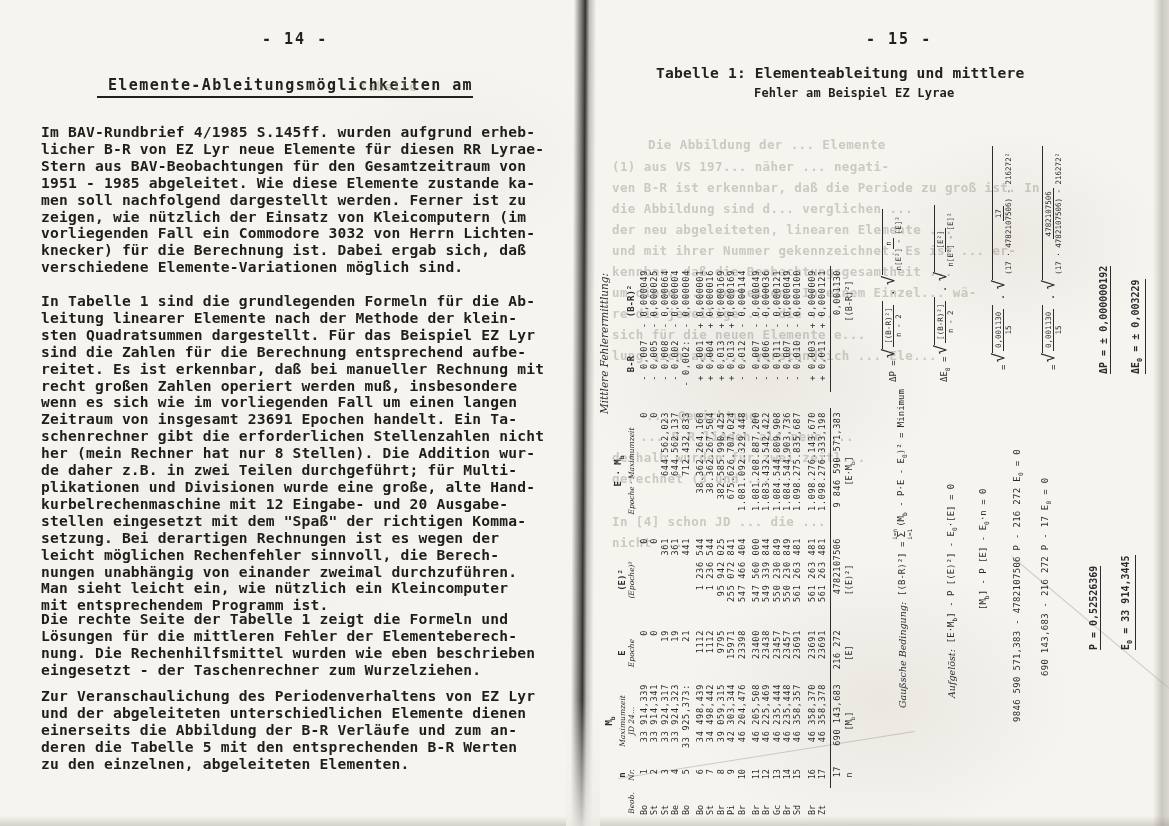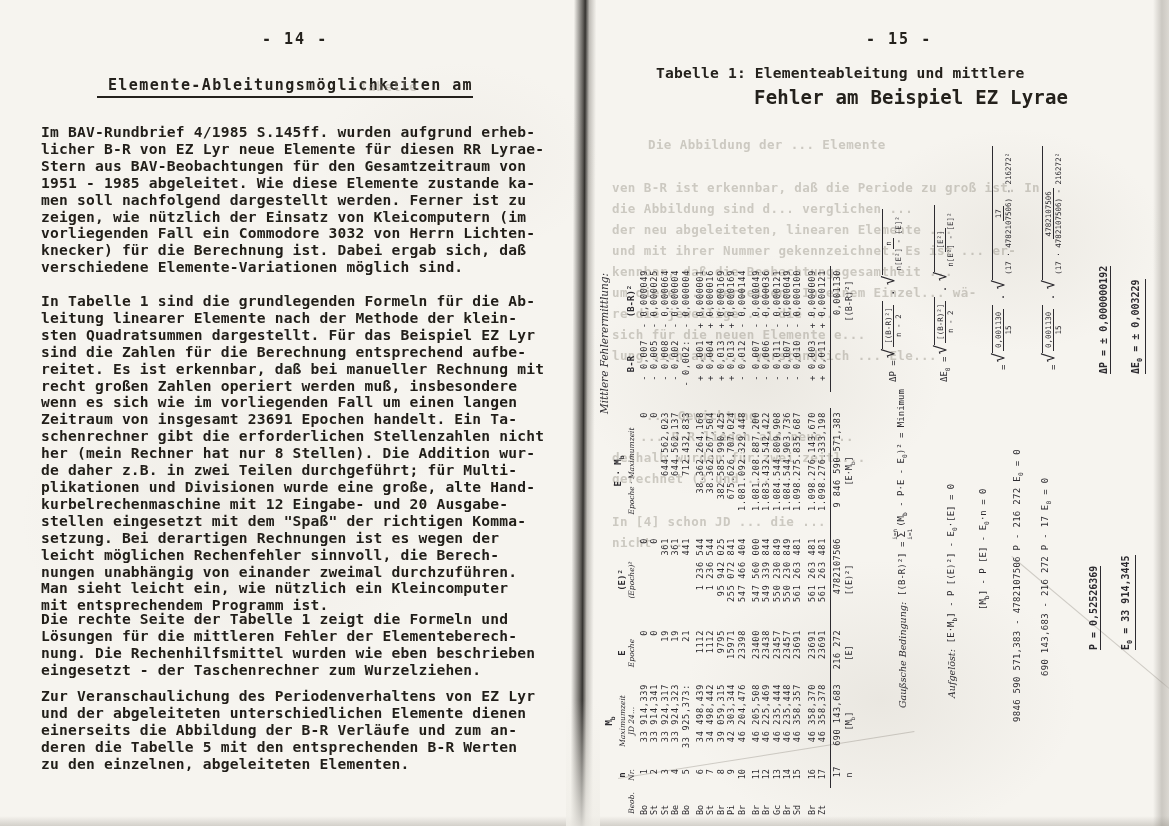--- a/index.html
+++ b/index.html
@@ -43,21 +43,21 @@
     font-weight:bold;font-size:14.6px;line-height:16.9px;letter-spacing:.2px;
     white-space:pre-line;color:#211e19;}
   .p1{top:124px;} .p2{top:293px;} .p3{top:611px;} .p4{top:688px;}
   .lghost{position:absolute;left:360px;top:80px;z-index:1;color:rgba(150,144,132,.42);
     font-size:12px;font-weight:bold;letter-spacing:1px;}
 
   
   .rpage{position:absolute;left:590px;top:0;width:579px;height:826px;z-index:2;}
   .rpage .pageno{left:262px;top:30px;position:absolute;}
   .rtitle1{position:absolute;left:66px;top:64px;font-weight:bold;font-size:14.6px;letter-spacing:.2px;}
-  .rtitle2{position:absolute;left:164px;top:86px;font-weight:bold;font-size:19px;letter-spacing:.2px;}
+  .rtitle2{position:absolute;left:164px;top:86px;font-weight:bold;font-size:12px;letter-spacing:.2px;}
   .ghosts{position:absolute;inset:0;z-index:1;margin-top:36px;}
   .ghost-line{position:absolute;font-size:12.5px;font-weight:bold;letter-spacing:.4px;
     color:rgba(146,140,128,.42);white-space:nowrap;}
 
   
   .rot-anchor{position:absolute;left:600px;top:818px;width:713px;height:560px;z-index:3;
     transform:rotate(-90deg);transform-origin:0 0;color:#2d2b30;}
   .dtable{position:absolute;left:0;top:0;display:flex;align-items:flex-start;}
   .tcol{display:flex;flex-direction:column;}
   .w-obs{width:30px;} .w-nr{width:26px;} .w-mb{width:82px;} .w-e{width:54px;}
@@ -160,20 +160,21 @@
 </div>
 
 <div class="rpage">
   <div class="pageno">- 15 -</div>
   <div class="rtitle1">Tabelle 1: Elementeableitung und mittlere</div>
   <div class="rtitle2">Fehler am Beispiel EZ Lyrae</div>
 </div>
 
 <div class="ghosts">
     <div class="ghost-line" style="left: 648px; top: 101px;">Die Abbildung der ... Elemente</div>
+    <div class="ghost-line" style="left: 612px; top: 123px;">(1) aus VS 197... näher ... negati-</div>
     <div class="ghost-line" style="left: 612px; top: 144px;">ven B-R ist erkennbar, daß die Periode zu groß ist. In</div>
     <div class="ghost-line" style="left: 612px; top: 165px;">die Abbildung sind d... verglichen ...</div>
     <div class="ghost-line" style="left: 612px; top: 186px;">der neu abgeleiteten, linearen Elemente ...</div>
     <div class="ghost-line" style="left: 612px; top: 207px;">und mit ihrer Nummer gekennzeichnet. Es ist ... er-</div>
     <div class="ghost-line" style="left: 612px; top: 228px;">kennbar, daß die Beobachtungsgesamtheit ...</div>
     <div class="ghost-line" style="left: 612px; top: 249px;">um diese ... verteilen. In einem Einzel... wä-</div>
     <div class="ghost-line" style="left: 612px; top: 270px;">re die jeweilige ... die ...</div>
     <div class="ghost-line" style="left: 612px; top: 291px;">sich für die neuen Elemente e...</div>
     <div class="ghost-line" style="left: 612px; top: 312px;">lung sich auf ... verständlich ... Ele...</div>
     <div class="ghost-line" style="left: 646px; top: 372px;">... Gewichtung ...</div>

